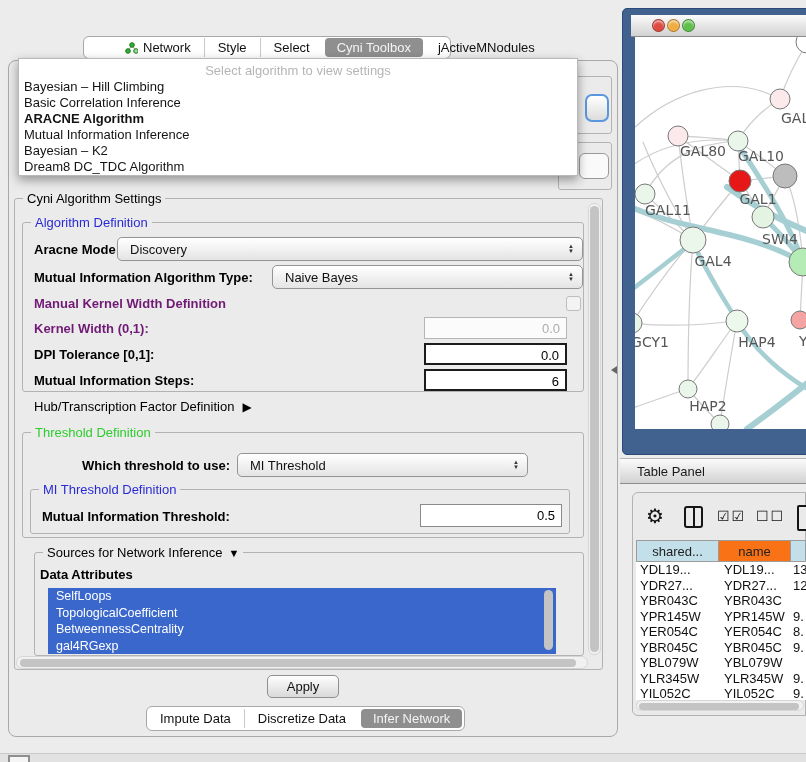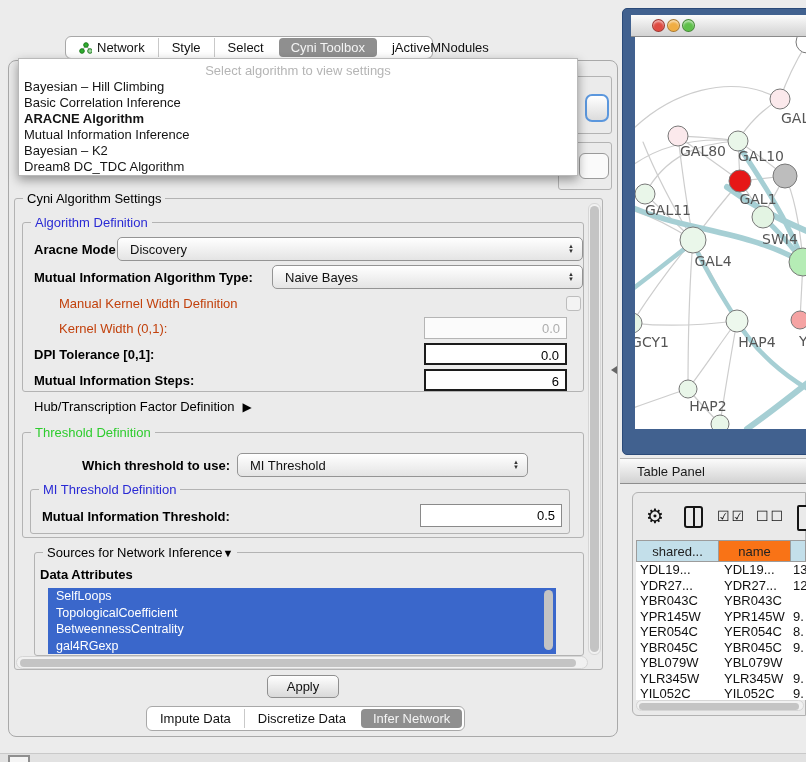--- a/index.html
+++ b/index.html
@@ -27,21 +27,21 @@
   .popup-head { text-align:center; color:#b5b5b5; font-size:13px; padding-top:4px; height:20px; }
   .popup-item { font-size:13px; color:#141414; height:16px; line-height:16px; padding-left:5px; }
   .popup-item.bold { font-weight:bold; }
 
   
   .groupbox { border:1px solid #b3b3b3; border-radius:3px; }
   .grouplabel { position:absolute; top:-8px; left:8px; background:#ebebeb; padding:0 4px;
     font-size:13px; white-space:nowrap; }
 
   .blabel { font-size:13px; font-weight:bold; color:#000; white-space:nowrap; }
-  .dlabel { font-size:13px; font-weight:normal; color:#c2410c; white-space:nowrap;margin-left:25px; }
+  .dlabel { font-size:13px; font-weight:bold; color:#701a75; white-space:nowrap; }
 
   .combo { background:linear-gradient(#ffffff,#e4e4e4); border:1px solid #949494; border-radius:5px;
     display:flex; align-items:center; font-size:13px; color:#111; padding-left:12px; }
   .combo .spin { margin-left:auto; margin-right:8px; display:flex; flex-direction:column;
     align-items:center; line-height:5px; font-size:6px; color:#333; }
 
   .field { background:#fff; border:1px solid #8a8a8a; font-size:13px; color:#000;
     text-align:right; padding:3px 6px; }
   .field.strong { border:2px solid #1c1c1c; }
   .field.off { background:#fbfbfb; border:1px solid #b5b5b5; color:#adadad; }
@@ -78,21 +78,21 @@
 </style>
 </head>
 <body>
 
 <div id="app">
 
 
   <div class="abs" style="left:8px;top:60px;width:610px;height:677px;background:#ebebeb;
        border:1px solid #a9a9a9;border-radius:8px;"></div>
 
-  <div class="abs tabbar" style="left:65px;top:36px;width:368px;height:23px;" id="top-tabs">
+  <div class="abs tabbar" style="left:83px;top:36px;width:368px;height:23px;padding-left:28px;" id="top-tabs">
       <span class="tab">
         <svg width="13" height="12">
           <path d="M3,9 L7,3 L11,9" stroke="#9a9a9a" fill="none"></path>
           <circle cx="3" cy="9" r="2.3" fill="#2fae2f" stroke="#1c7a1c"></circle>
           <circle cx="7" cy="3" r="2.3" fill="#2fae2f" stroke="#1c7a1c"></circle>
           <circle cx="11" cy="9" r="2.3" fill="#9fd89f" stroke="#1c7a1c"></circle>
         </svg>
         <span>Network</span>
       </span>
       <span class="tab">
@@ -182,21 +182,21 @@
       <span>▼</span>
     </span>
   </div>
   <div class="abs groupbox" style="left:30px;top:489px;width:540px;height:45px;">
     <span class="grouplabel" style="color: rgb(42, 42, 212);">MI Threshold Definition</span>
   </div>
   <div class="abs blabel" style="left:42px;top:509px;">Mutual Information Threshold:</div>
   <div class="abs field" style="left:420px;top:504px;width:142px;height:23px;">0.5</div>
 
   <div class="abs groupbox" style="left:34px;top:552px;width:550px;height:104px;">
-    <span class="grouplabel" style="color:#000;display:flex;align-items:center;gap:0;">
+    <span class="grouplabel" style="color:#000;display:flex;align-items:center;gap:6px;">
       <span>Sources for Network Inference</span>
       <span style="font-size:11px;">▼</span>
     </span>
   </div>
   <div class="abs blabel" style="left:40px;top:567px;">Data Attributes</div>
   <div class="abs" style="left:48px;top:588px;width:508px;height:66px;background:#fff;overflow:hidden;" id="attr-list">
       <div class="attr-item" style="background: rgb(58, 103, 203);">SelfLoops</div>
       <div class="attr-item" style="background: rgb(58, 103, 203);">TopologicalCoefficient</div>
       <div class="attr-item" style="background: rgb(58, 103, 203);">BetweennessCentrality</div>
       <div class="attr-item" style="background: rgb(58, 103, 203);">gal4RGexp</div>

